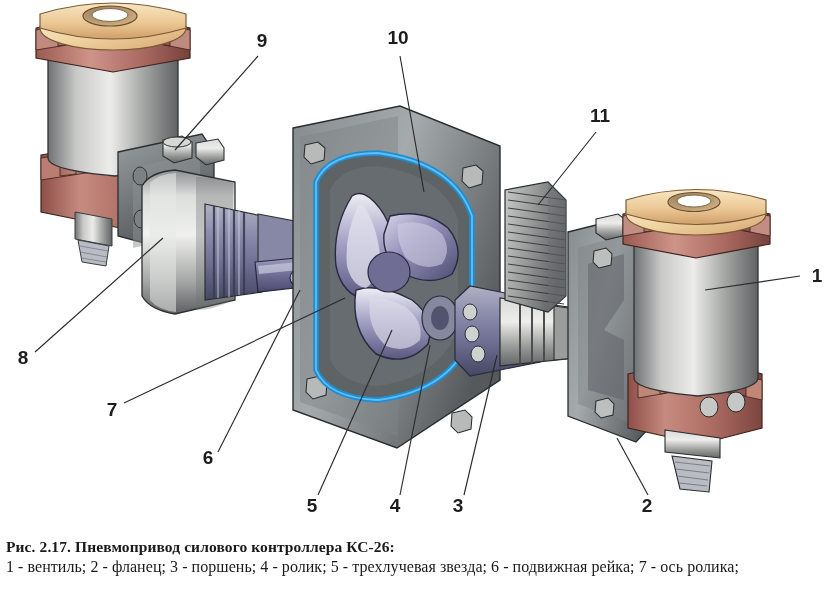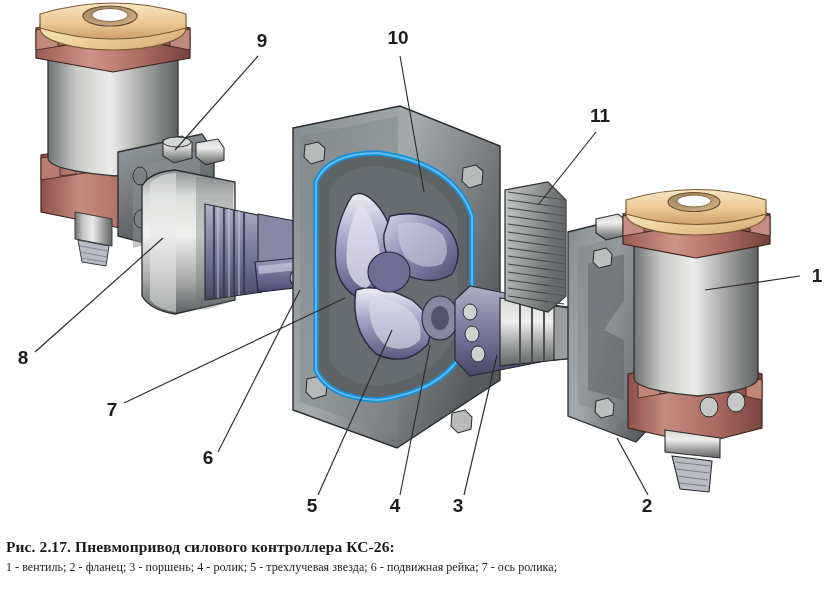--- a/index.html
+++ b/index.html
@@ -3,21 +3,21 @@
 <meta charset="utf-8">
 <style>
   html,body{margin:0;padding:0;background:#ffffff;}
   body{width:840px;height:610px;position:relative;overflow:hidden;
        font-family:"Liberation Serif", serif;color:#1a1a1a;}
   #figure{position:absolute;left:0;top:0;width:840px;height:535px;}
   #figure svg{display:block;}
   .caption-block{position:absolute;left:0;top:536px;width:840px;}
   .cap-title{font-family:"Liberation Serif", serif;font-weight:bold;font-size:15.5px;
              padding-left:6px;line-height:21px;letter-spacing:0.1px;}
-  .cap-line{font-family:"Liberation Serif", serif;font-size:12px;
+  .cap-line{font-family:"Liberation Serif", serif;font-size:16px;
             padding-left:6px;line-height:20px;letter-spacing:0.05px;white-space:nowrap;}
   .lbl{font-family:"Liberation Sans", sans-serif;font-weight:bold;font-size:19px;fill:#1d1d1d;}
   .lead{stroke:#2b2b2b;stroke-width:1.15;fill:none;}
 </style>
 </head>
 <body>
 
 <div id="figure">
 <svg width="840" height="535" viewBox="0 0 840 535" xmlns="http://www.w3.org/2000/svg">
   <defs>

